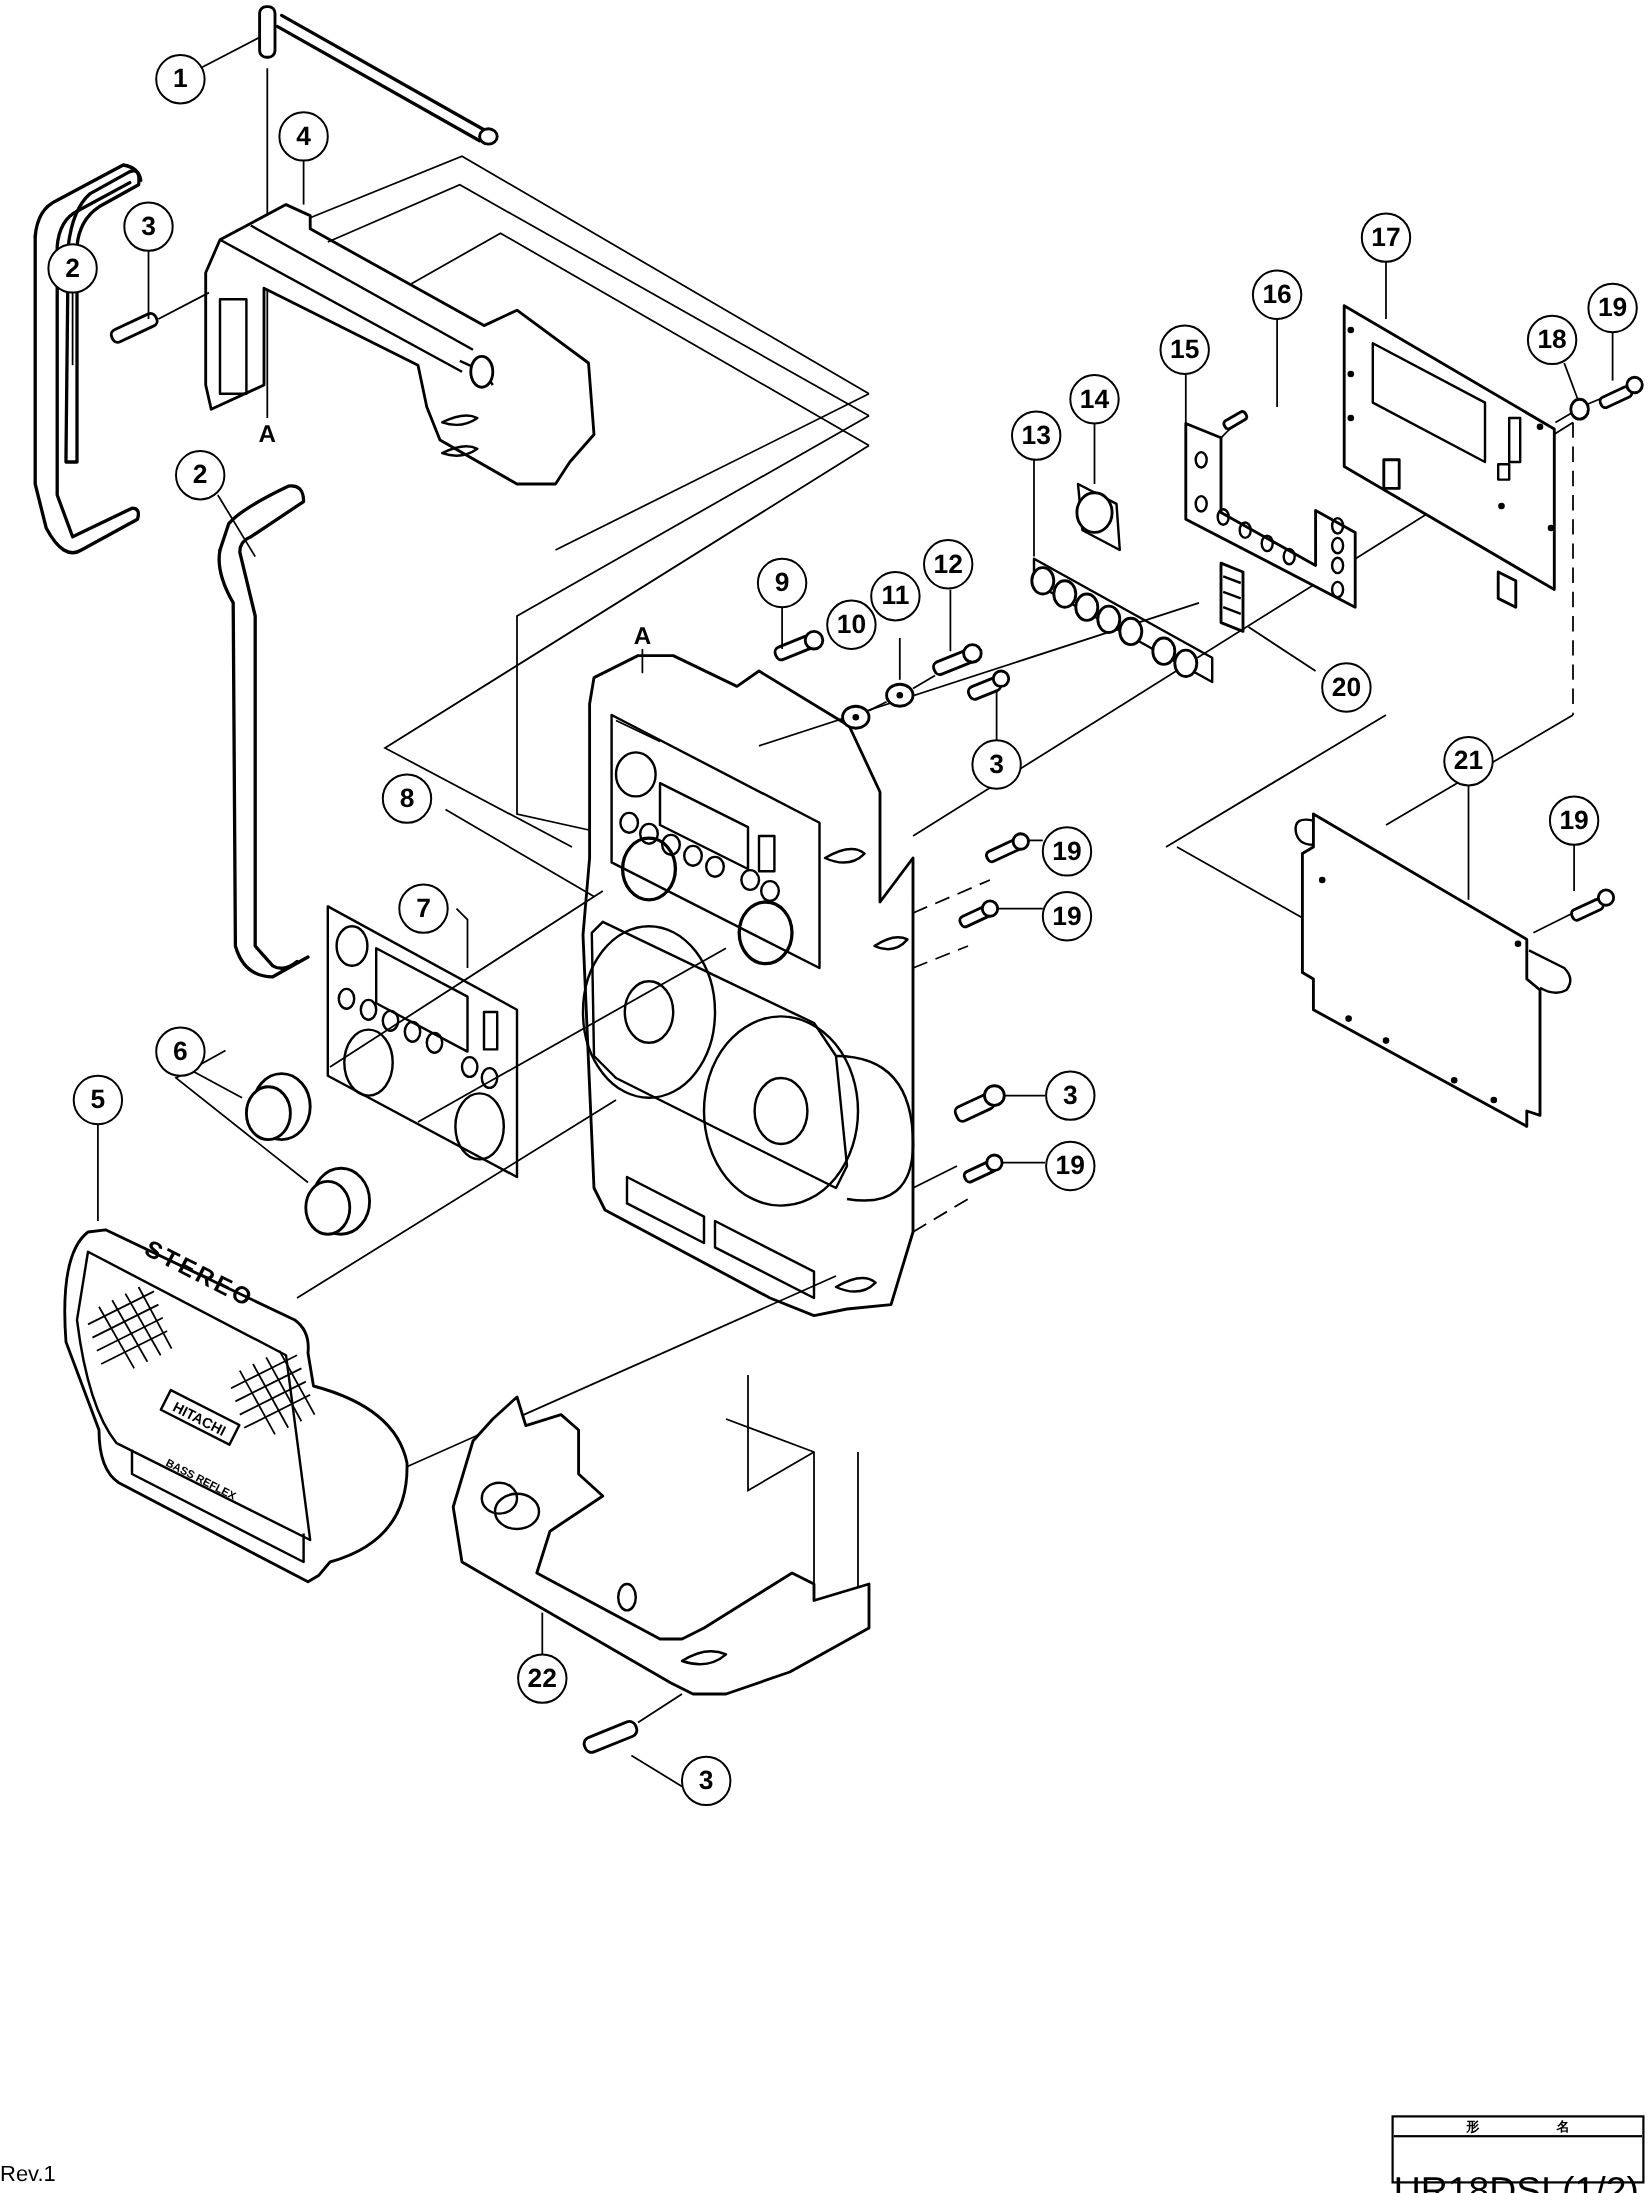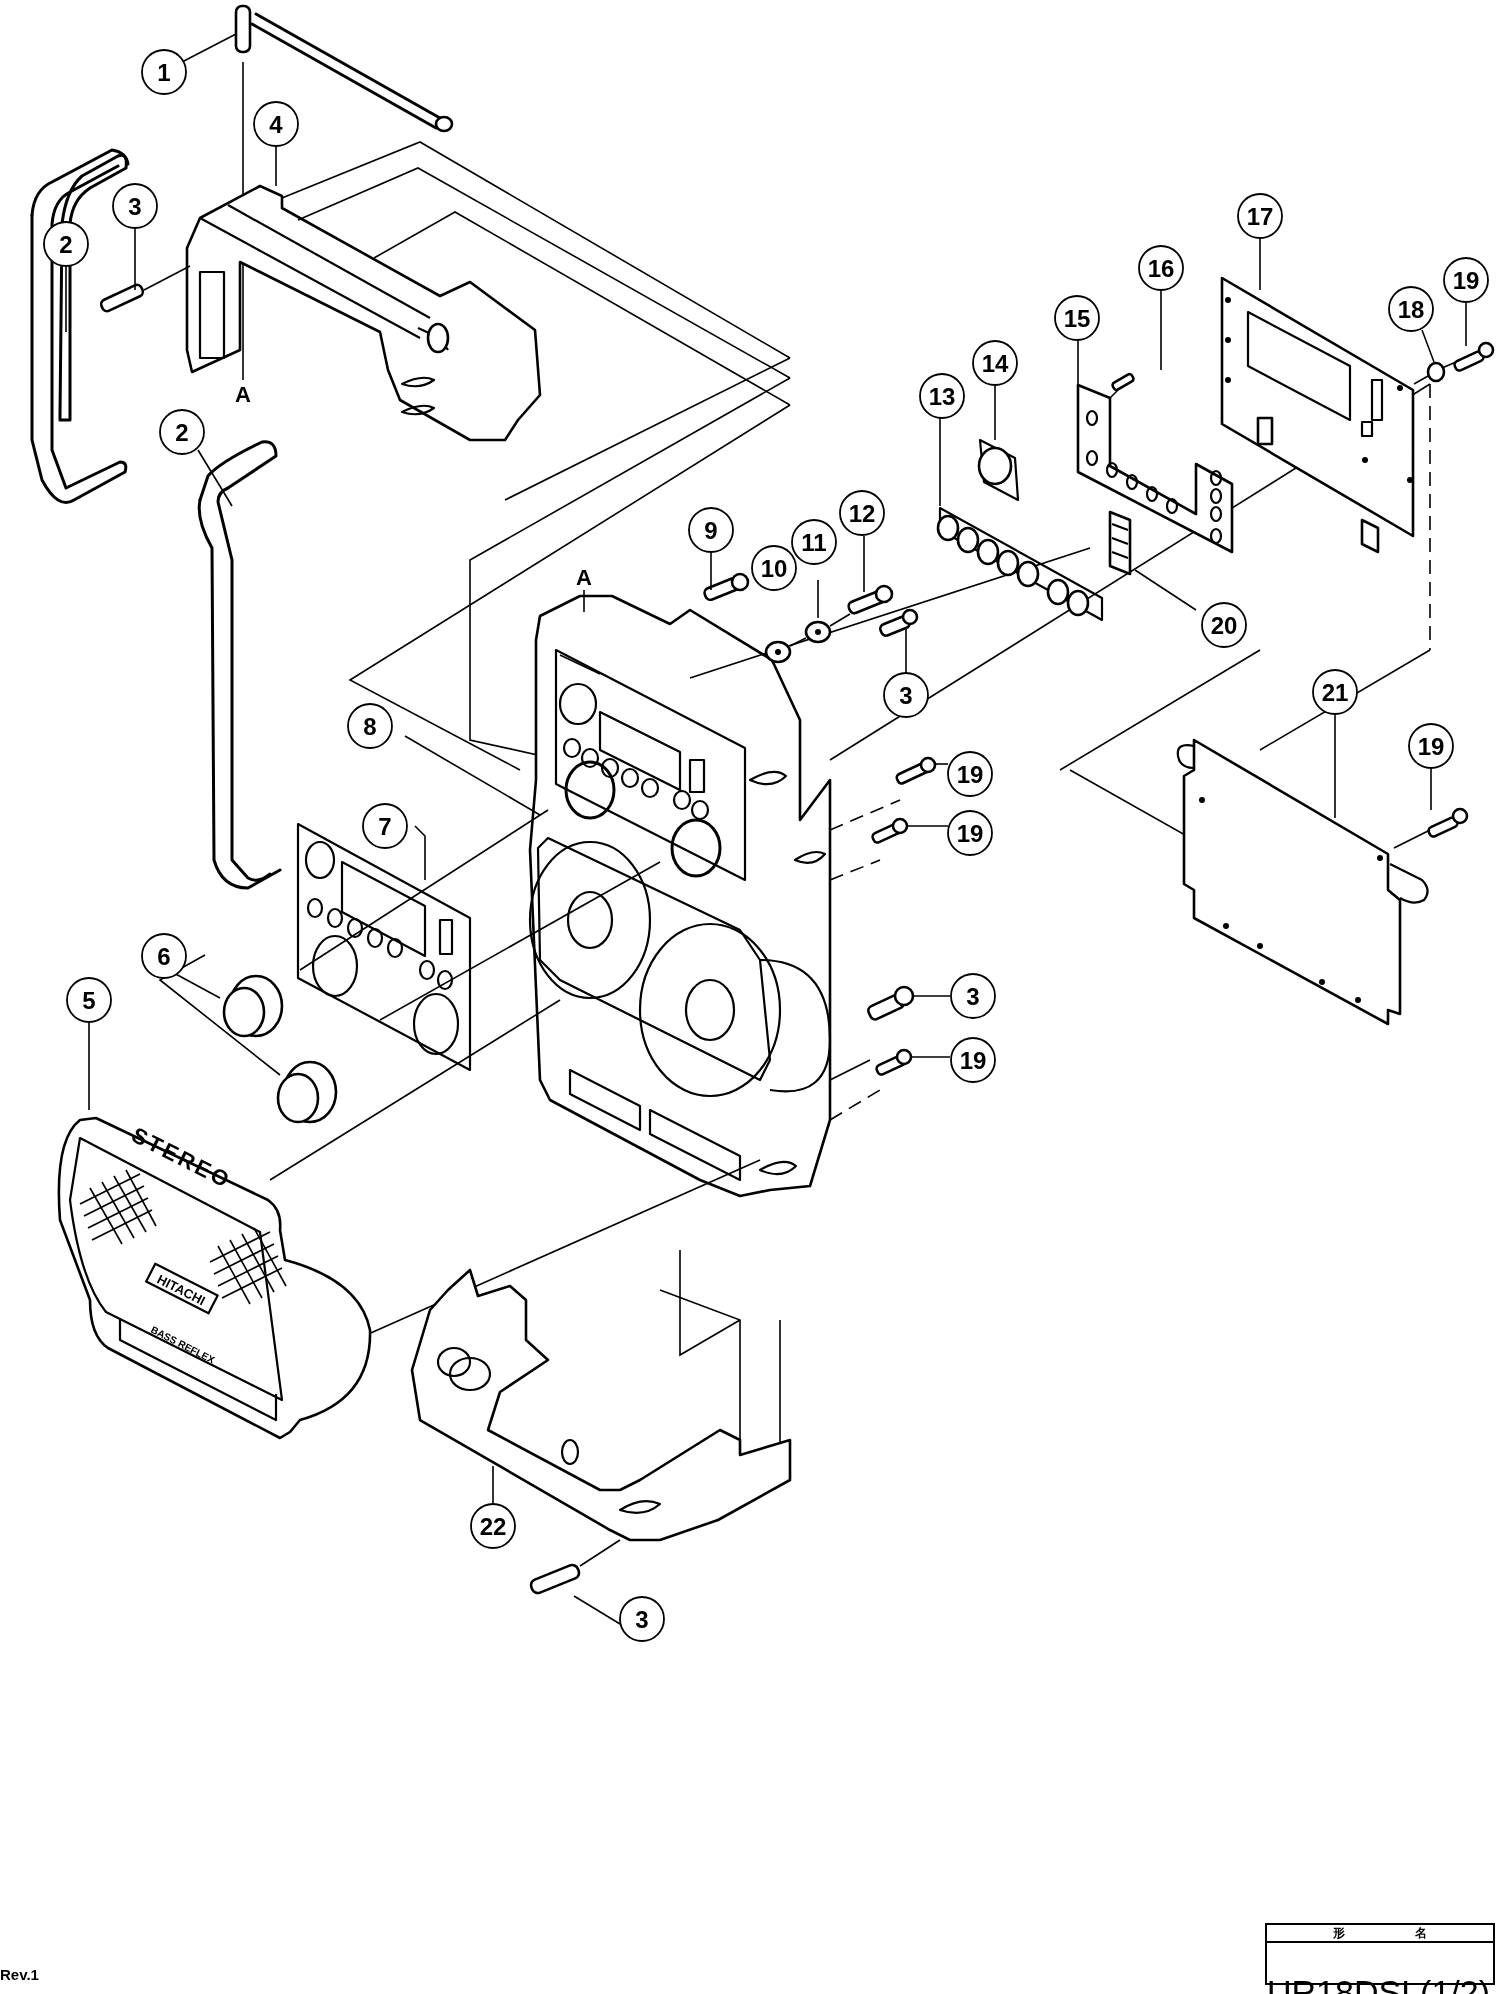--- a/index.html
+++ b/index.html
@@ -11,21 +11,21 @@
   .med { stroke: #000; stroke-width: 2.2; fill: none; stroke-linejoin: round; }
   .dash { stroke: #000; stroke-width: 1.6; fill: none; stroke-dasharray: 14 8; }
   .part-fill { fill: #fff; stroke: #000; stroke-width: 2.6; stroke-linejoin: round; }
   .callout circle { fill: #fff; stroke: #000; stroke-width: 1.8; }
   .callout text { font-family: "Liberation Sans", sans-serif; font-weight: bold; font-size: 24px; text-anchor: middle; dominant-baseline: central; }
   .label-a { font-family: "Liberation Sans", sans-serif; font-weight: bold; font-size: 22px; text-anchor: middle; }
   .brand { font-family: "Liberation Sans", sans-serif; font-weight: bold; font-size: 22px; letter-spacing: 3px; }
   .title-box { position: absolute; left: 1265px; top: 1923px; width: 230px; height: 62px; border: 2px solid #000; box-sizing: border-box; background: #fff; }
   .title-box .hdr { height: 16px; border-bottom: 2px solid #000; font-size: 12px; font-weight: bold; display: flex; justify-content: center; gap: 70px; line-height: 16px; }
   .title-box .model { font-size: 34px; line-height: 42px; letter-spacing: 0px; font-family: "Liberation Sans", sans-serif; margin-top: 28px; }
-  .rev { position: absolute; left: 0px; top: 1966px; font-size: 15px; font-family: "Liberation Sans", sans-serif; font-weight: bold; }
+  .rev { position: absolute; left: 0px; top: 1966px; font-size: 20px; font-family: "Liberation Sans", sans-serif; }
 </style>
 </head>
 <body>
 
 <svg id="diagram" viewBox="0 0 1500 1994" xmlns="http://www.w3.org/2000/svg">
 
   <g>
     <rect x="236" y="6" width="14" height="46" rx="6" class="part-fill"></rect>
     <line x1="256" y1="14" x2="440" y2="118" class="thick"></line>
     <line x1="252" y1="24" x2="436" y2="128" class="thick"></line>

